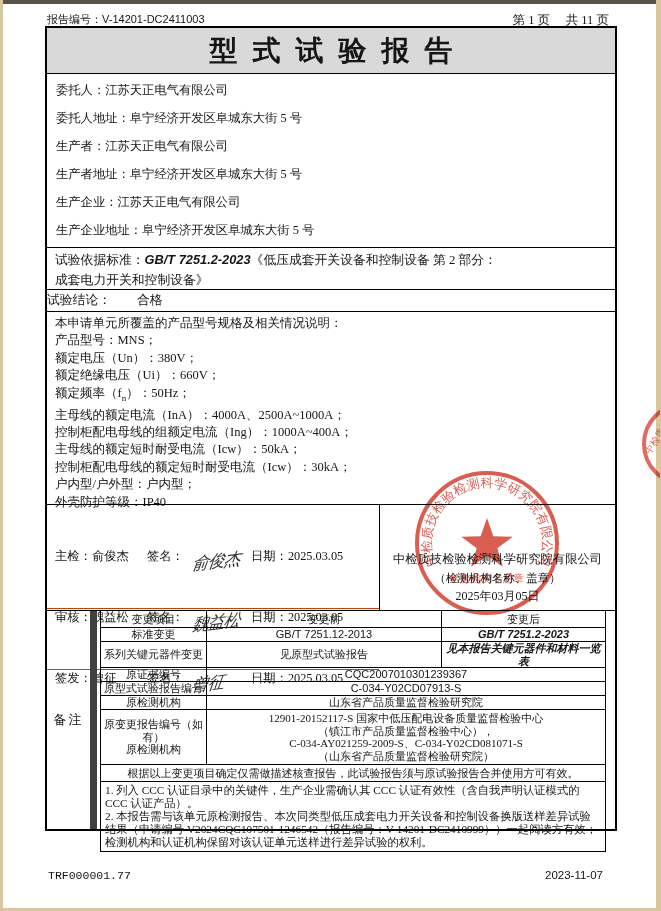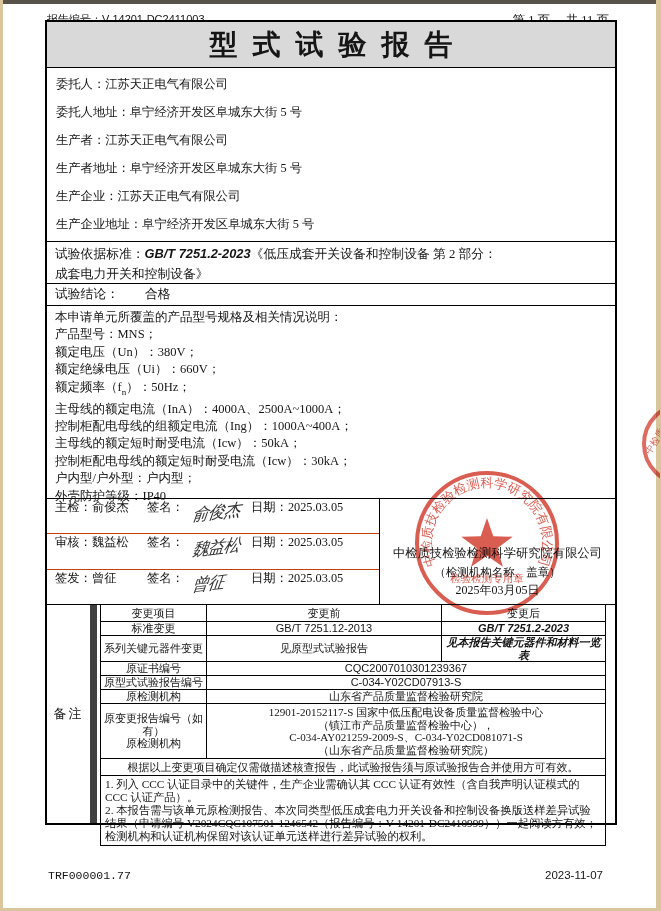--- a/index.html
+++ b/index.html
@@ -7,44 +7,44 @@
         font-family:"Liberation Serif","DejaVu Serif",serif;color:#151515;}
   
   .edge-top{position:absolute;left:0;top:0;width:661px;height:4px;background:#59524a;}
   .edge-left{position:absolute;left:0;top:0;width:3px;height:911px;background:#d9c69c;}
   .edge-right{position:absolute;right:0;top:0;width:5px;height:911px;background:#d9c69c;}
   .edge-bottom{position:absolute;left:0;bottom:0;width:661px;height:3px;background:#d9c69c;}
 
   .hdr-left{position:absolute;left:47px;top:12px;font-size:11px;font-family:"Liberation Sans",sans-serif;}
   .hdr-right{position:absolute;right:52px;top:12px;font-size:12.5px;white-space:pre;}
 
-  .doc{position:absolute;left:45px;top:20px;width:572px;height:805px;border:2px solid #000;box-sizing:border-box;}
+  .doc{position:absolute;left:45px;top:26px;width:572px;height:805px;border:2px solid #000;box-sizing:border-box;}
   .sec{position:relative;border-bottom:1px solid #000;box-sizing:border-box;}
 
   .title-row{height:46px;background:#d9d9d9;display:flex;align-items:center;justify-content:center;}
   .title-row .t{font-size:28px;font-weight:bold;letter-spacing:15px;text-indent:15px;}
 
   .info-row{height:174px;display:flex;}
   .info-left{width:253px;border-right:1px solid #000;box-sizing:border-box;padding:3px 4px 0 8px;}
   .info-left .ln{font-size:12.3px;line-height:19.2px;white-space:pre;}
   .info-right{flex:1;display:flex;flex-direction:column;justify-content:space-around;padding:2px 4px 2px 9px;}
   .info-right .ln{font-size:12.3px;white-space:pre;}
 
   .std-row{height:42px;padding:2px 6px 0 8px;box-sizing:border-box;font-size:12.8px;line-height:19.5px;}
   .bi{font-weight:bold;font-style:italic;font-family:"Liberation Sans",sans-serif;}
-  .concl-row{height:22px;display:flex;align-items:center;padding-left:8px;box-sizing:border-box;font-size:12.8px;}
+  .concl-row{height:22px;display:flex;align-items:center;box-sizing:border-box;font-size:12.8px;}
   .concl-row .v{margin-left:26px;}
 
   .desc-row{height:193px;padding:3px 6px 6px 8px;box-sizing:border-box;}
   .desc-row .ln{font-size:12.5px;line-height:17.4px;}
   sub.subn{font-size:9px;}
 
   .sig-area{height:106px;display:flex;}
   .sig-left{width:333px;border-right:1px solid #000;box-sizing:border-box;display:flex;flex-direction:column;}
-  .sig-row{flex:1;display:flex;align-items:flex-start;font-size:12.3px;position:relative;}
+  .sig-row{flex:1;display:flex;align-items:flex-end;font-size:12.3px;position:relative;margin-top:43px;}
   .sig-row + .sig-row{border-top:1px solid #c2410c;}
   .sig-role{margin-left:8px;width:92px;white-space:pre;}
   .sig-lbl{width:42px;}
   .sig-script{position:absolute;left:145px;top:2px;font-size:17px;font-style:italic;
               transform:rotate(-7deg) skewX(-14deg);letter-spacing:-1px;color:#1c1c1c;opacity:.9;}
   .sig-date{margin-left:62px;white-space:pre;}
   .sig-right{flex:1;position:relative;}
   .agency{position:absolute;left:0;right:0;top:46px;text-align:center;}
   .agency .nm{font-size:12.3px;}
   .agency .cap{font-size:11.5px;margin-top:3px;}

